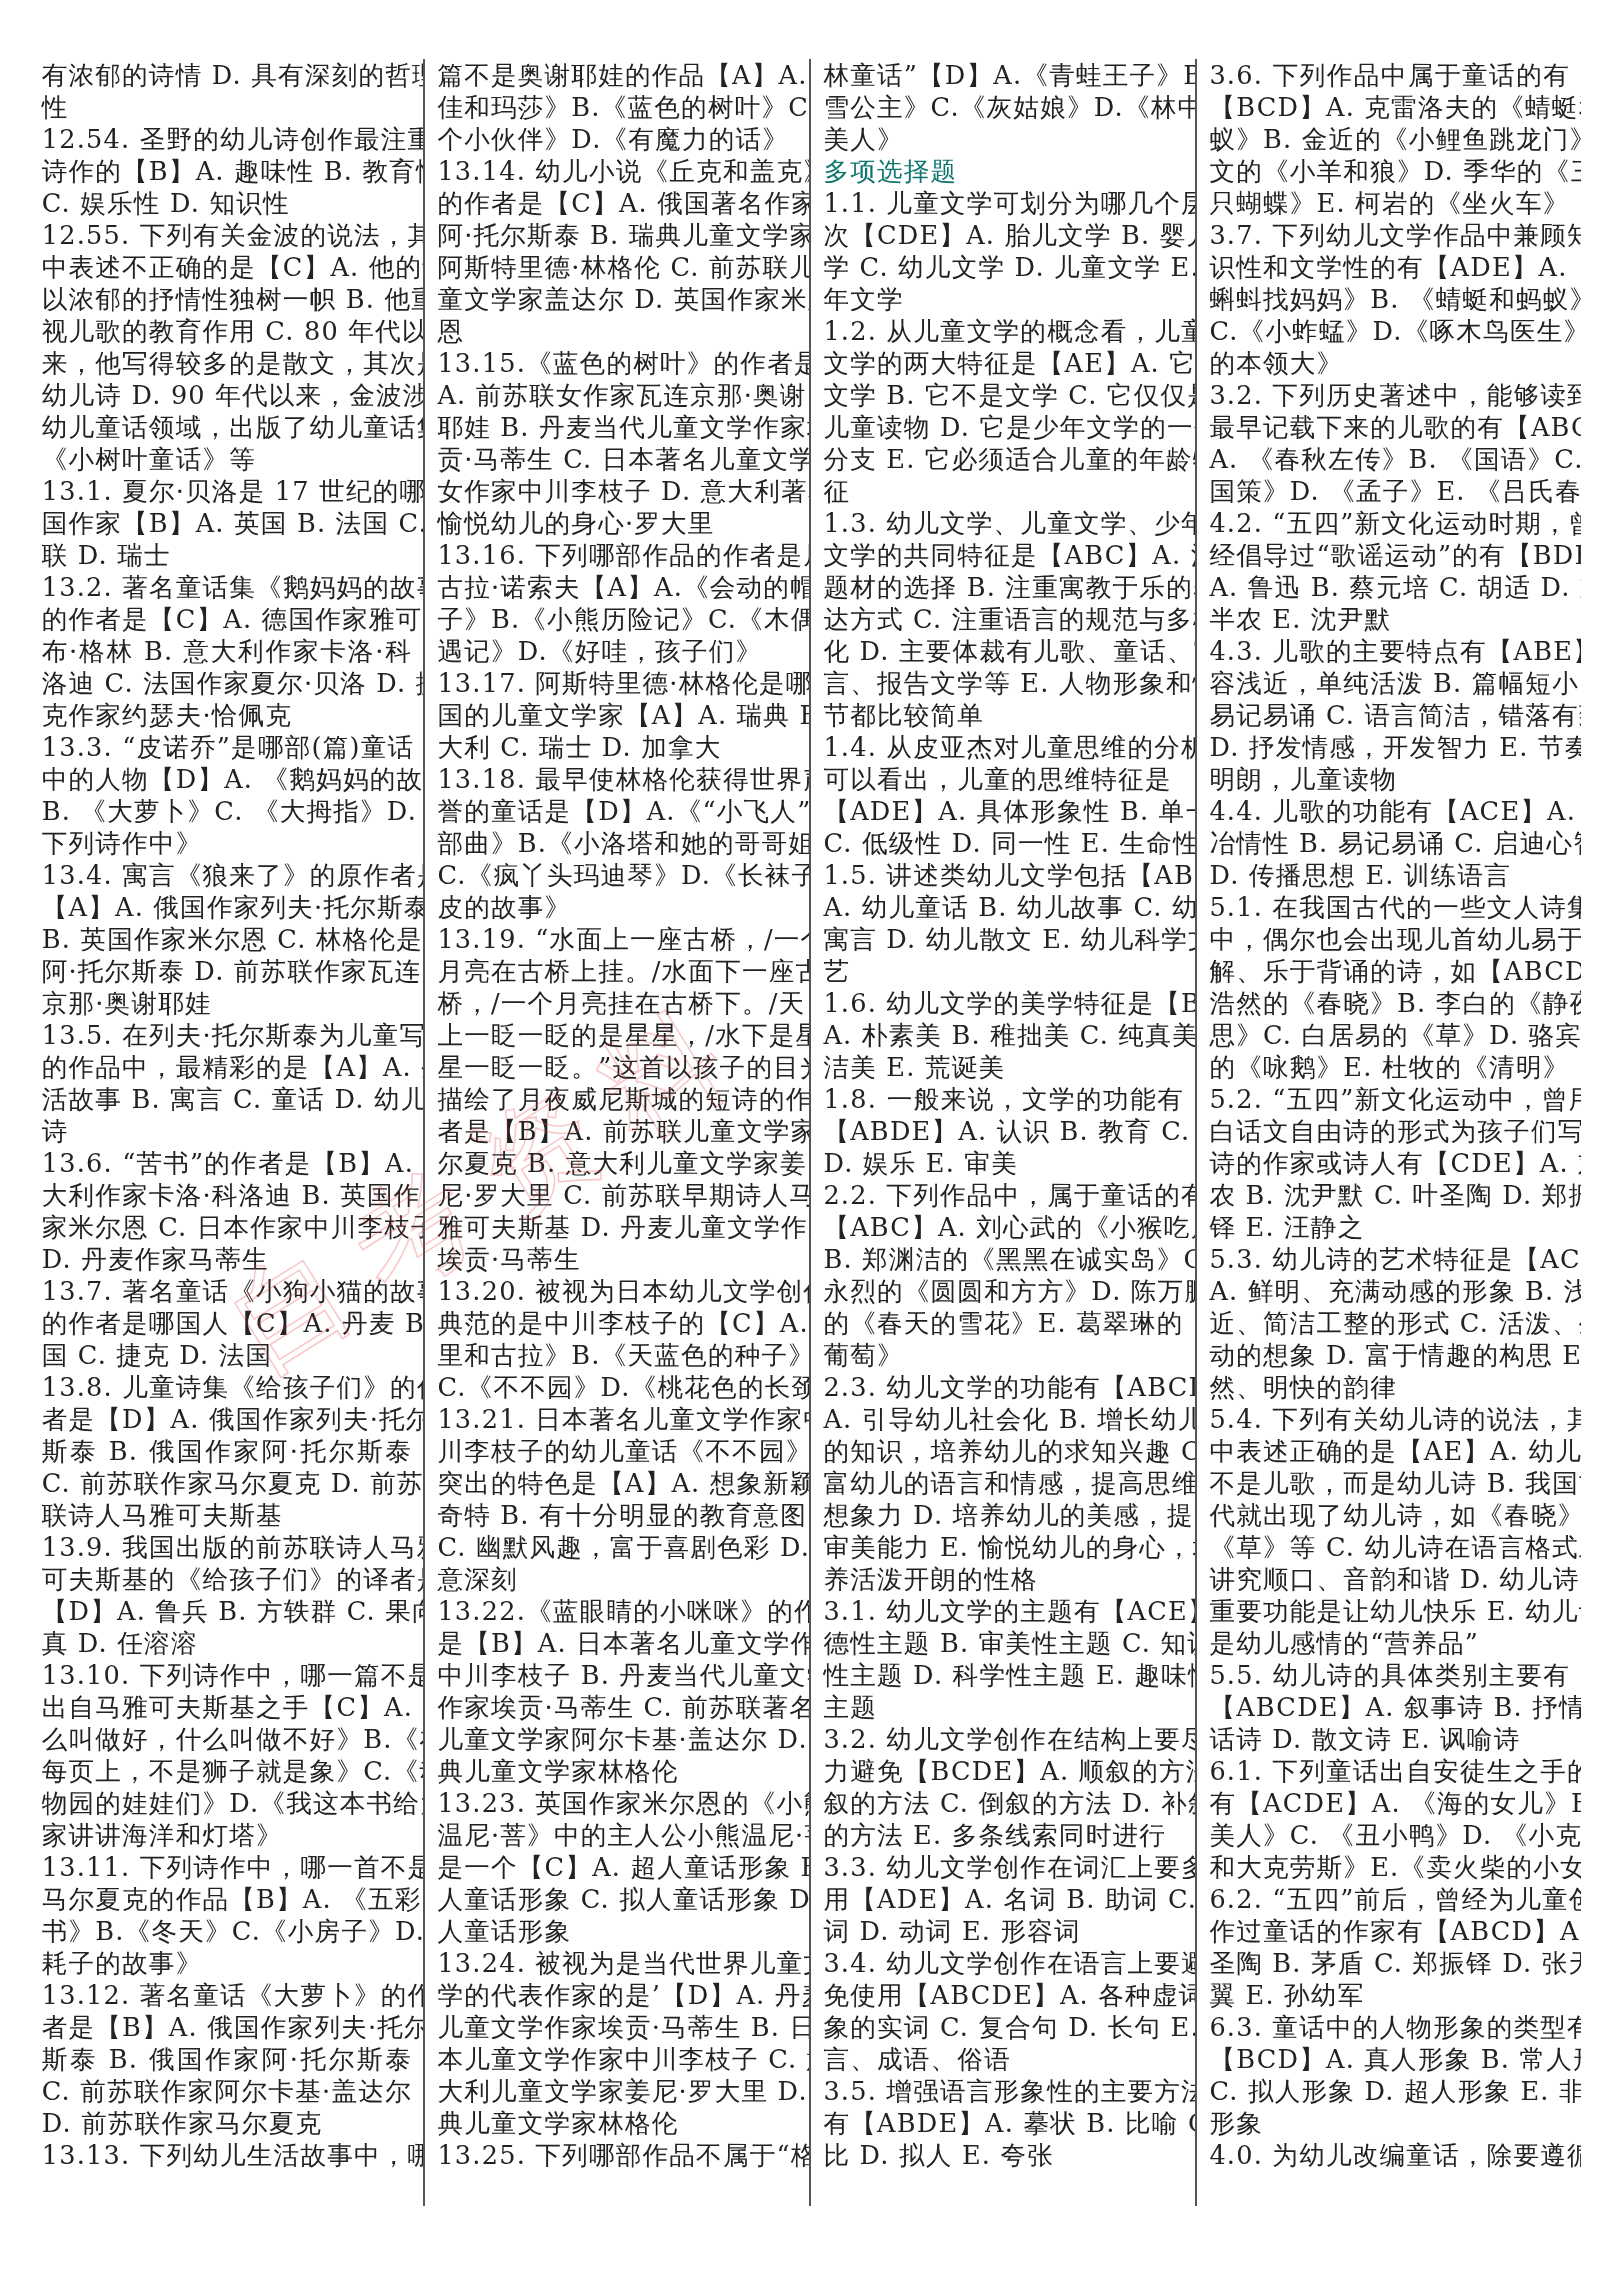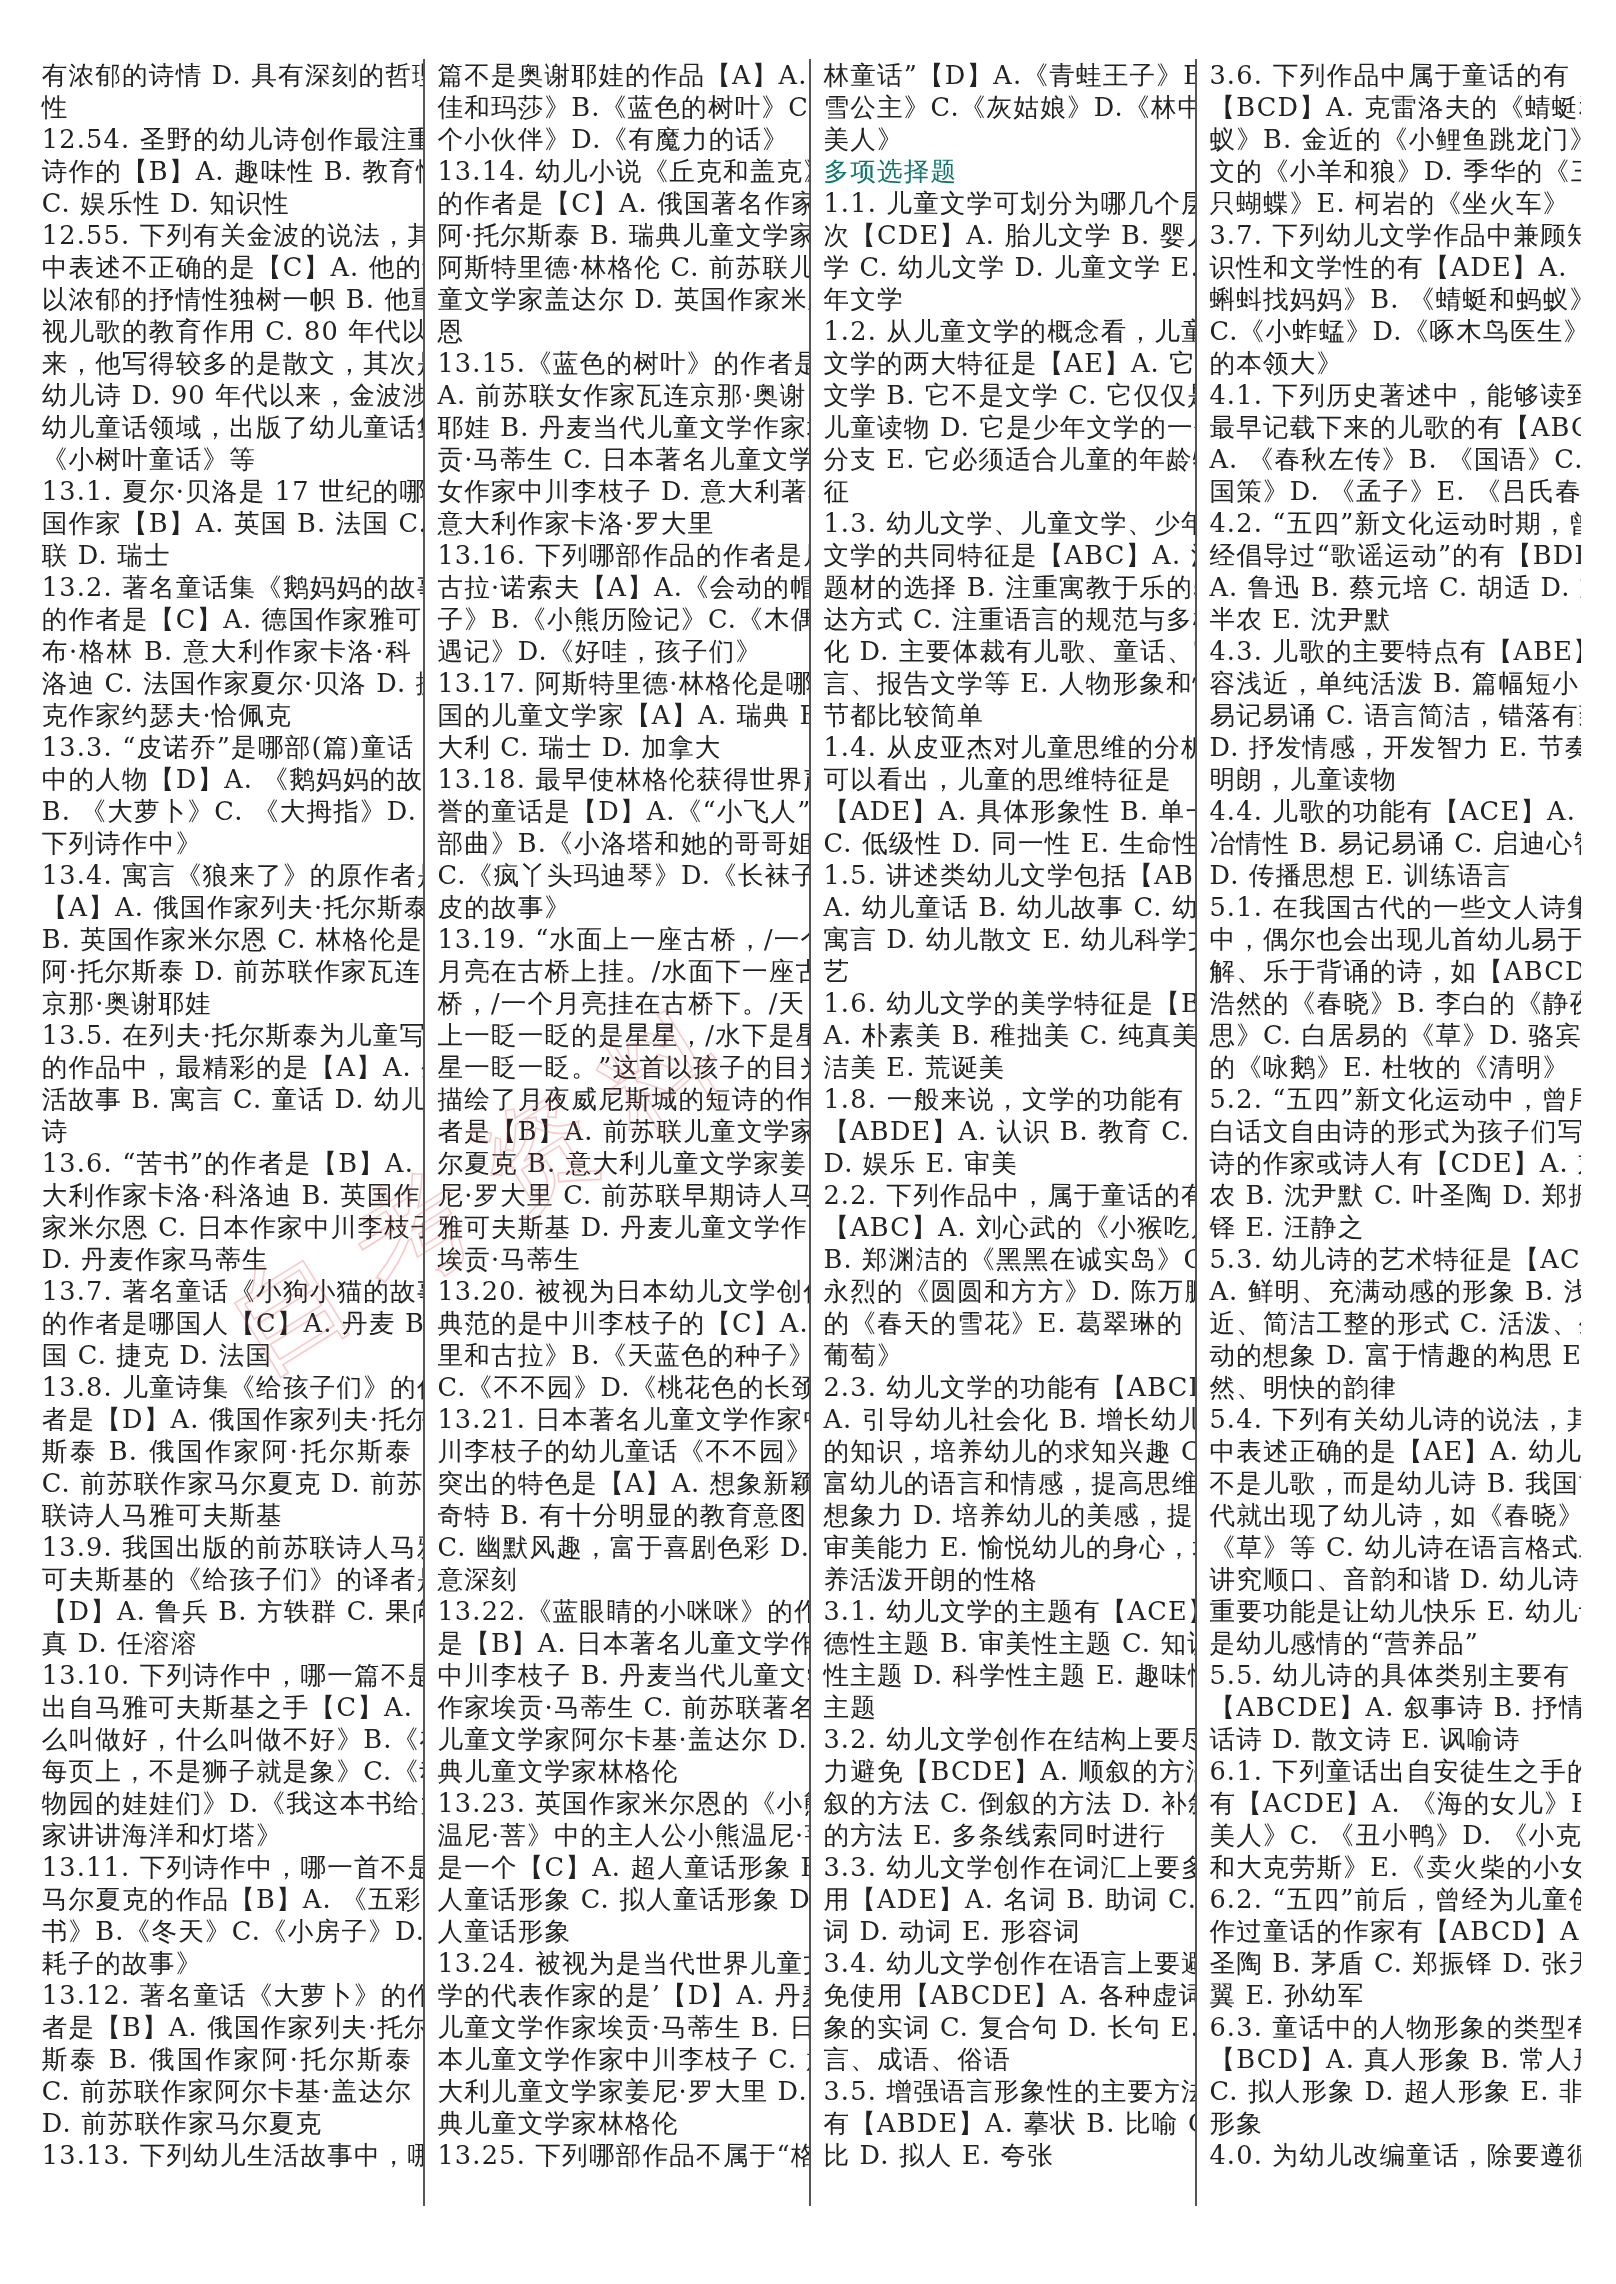--- a/index.html
+++ b/index.html
@@ -118,21 +118,21 @@
         <span class="line">的作者是【C】A. 俄国著名作家</span>
         <span class="line">阿·托尔斯泰 B. 瑞典儿童文学家</span>
         <span class="line">阿斯特里德·林格伦 C. 前苏联儿</span>
         <span class="line">童文学家盖达尔 D. 英国作家米尔</span>
         <span class="line short">恩</span>
         <span class="line">13.15.《蓝色的树叶》的作者是【A】</span>
         <span class="line">A. 前苏联女作家瓦连京那·奥谢</span>
         <span class="line">耶娃 B. 丹麦当代儿童文学作家埃</span>
         <span class="line">贡·马蒂生 C. 日本著名儿童文学</span>
         <span class="line">女作家中川李枝子 D. 意大利著名</span>
-        <span class="line short">意大利作家卡洛·罗大里</span>
+        <span class="line short">愉悦幼儿的身心·罗大里</span>
         <span class="line">13.16. 下列哪部作品的作者是尼</span>
         <span class="line">古拉·诺索夫【A】A.《会动的帽</span>
         <span class="line">子》B.《小熊历险记》C.《木偶奇</span>
         <span class="line short">遇记》D.《好哇，孩子们》</span>
         <span class="line">13.17. 阿斯特里德·林格伦是哪</span>
         <span class="line">国的儿童文学家【A】A. 瑞典 B. 意</span>
         <span class="line short">大利 C. 瑞士 D. 加拿大</span>
         <span class="line">13.18. 最早使林格伦获得世界声</span>
         <span class="line">誉的童话是【D】A.《“小飞人”三</span>
         <span class="line">部曲》B.《小洛塔和她的哥哥姐姐》</span>
@@ -250,21 +250,21 @@
         <span class="line">3.6. 下列作品中属于童话的有</span>
         <span class="line">【BCD】A. 克雷洛夫的《蜻蜓和蚂</span>
         <span class="line">蚁》B. 金近的《小鲤鱼跳龙门》C. 左</span>
         <span class="line">文的《小羊和狼》D. 季华的《三</span>
         <span class="line short">只蝴蝶》E. 柯岩的《坐火车》</span>
         <span class="line">3.7. 下列幼儿文学作品中兼顾知</span>
         <span class="line">识性和文学性的有【ADE】A. 《小</span>
         <span class="line">蝌蚪找妈妈》B. 《蜻蜓和蚂蚁》</span>
         <span class="line">C.《小蚱蜢》D.《啄木鸟医生》E.《谁</span>
         <span class="line short">的本领大》</span>
-        <span class="line">4.1. 下列历史著述中，能够读到</span>
+        <span class="line">3.2. 下列历史著述中，能够读到</span>
         <span class="line">最早记载下来的儿歌的有【ABC】</span>
         <span class="line">A. 《春秋左传》B. 《国语》C. 《战</span>
         <span class="line short">国策》D. 《孟子》E. 《吕氏春秋》</span>
         <span class="line">4.2. “五四”新文化运动时期，曾</span>
         <span class="line">经倡导过“歌谣运动”的有【BDE】</span>
         <span class="line">A. 鲁迅 B. 蔡元培 C. 胡适 D. 刘</span>
         <span class="line short">半农 E. 沈尹默</span>
         <span class="line">4.3. 儿歌的主要特点有【ABE】A. 内</span>
         <span class="line">容浅近，单纯活泼 B. 篇幅短小，</span>
         <span class="line">易记易诵 C. 语言简洁，错落有致</span>

